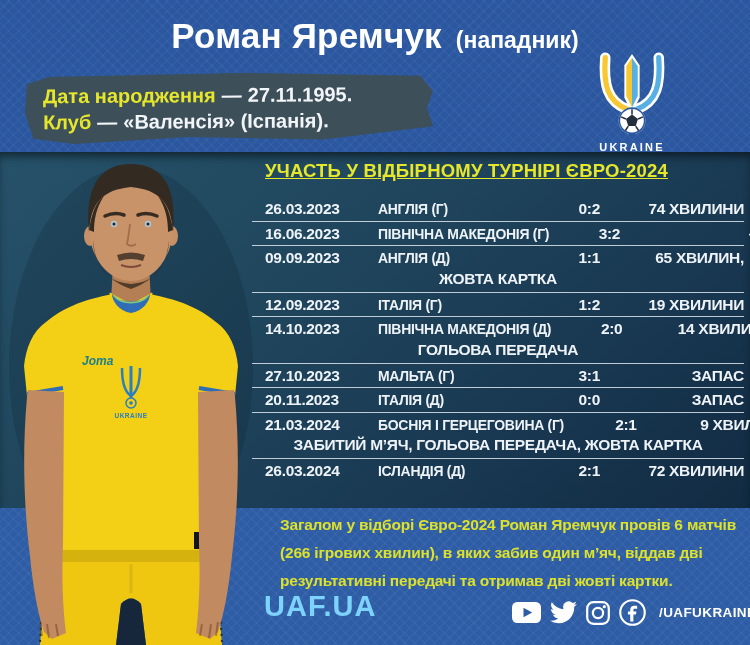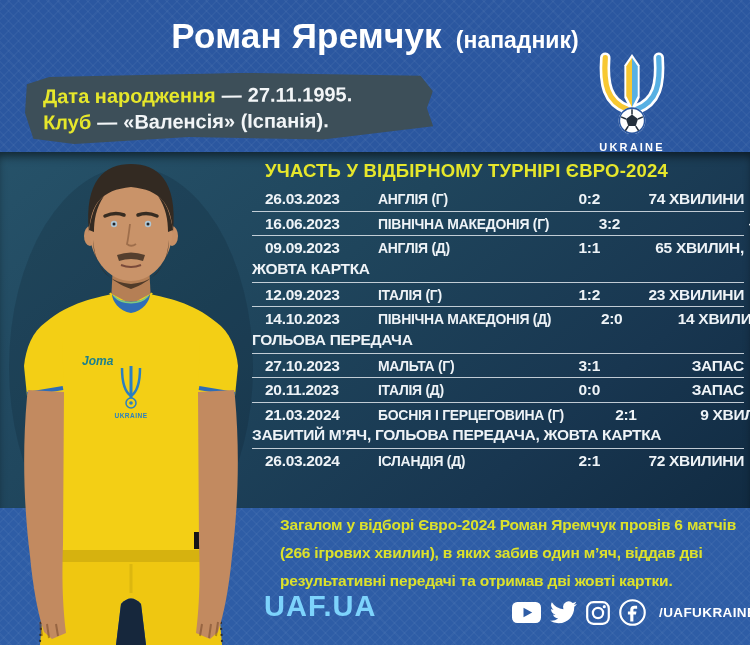--- a/index.html
+++ b/index.html
@@ -19,29 +19,29 @@
   .subtitle{font-size:23px;font-weight:600;margin-left:14px;}
   .badge{position:absolute;left:25px;top:73px;width:408px;height:70px;background:#3d4f59;
       clip-path:polygon(0.5% 14%,6% 4%,55% 0%,97% 6%,100% 28%,98.5% 52%,100% 78%,73% 96%,40% 91%,12% 100%,2% 92%,0% 55%);
       padding:9px 0 0 18px;box-sizing:border-box;transform:rotate(-.4deg);}
   .badge-line{font-size:20px;font-weight:bold;line-height:26px;color:#f2f5f7;white-space:nowrap;}
   .badge-label{color:#e6e72b;}
   .badge-dash{padding:0 6px;}
   .fa-logo{position:absolute;left:578px;top:52px;width:108px;text-align:center;}
   .fa-label{color:#fff;font-weight:bold;font-size:11px;letter-spacing:2.2px;margin-top:1px;}
   .table{position:absolute;left:252px;top:160px;width:492px;color:#eef3f7;}
-  .table-title{color:#e6e72b;font-size:18.5px;font-weight:bold;padding-left:13px;margin-bottom:5px;letter-spacing:.2px;white-space:nowrap;}
+  .table-title{color:#e6e72b;font-size:18.5px;font-weight:bold;padding-left:13px;margin-bottom:15px;letter-spacing:.2px;white-space:nowrap;text-decoration:underline;}
   .trow{border-top:1px solid rgba(235,240,245,.8);}
   .trow.first{border-top:none;}
   .tline{display:flex;align-items:flex-end;font-size:15.5px;font-weight:bold;letter-spacing:-.3px;padding:3px 0 2.5px;}
   .c-date{flex:0 0 126px;padding-left:13px;box-sizing:border-box;white-space:nowrap;}
   .c-opp{flex:1;white-space:nowrap;transform:scaleX(.9);transform-origin:left center;}
   .c-score{flex:0 0 52px;text-align:right;white-space:nowrap;}
   .c-min{flex:0 0 144px;text-align:right;white-space:nowrap;}
-  .textra{text-align:left;font-size:15.5px;font-weight:bold;letter-spacing:-.3px;padding:0 0 4px;white-space:nowrap;}
+  .textra{text-align:center;font-size:15.5px;font-weight:bold;letter-spacing:-.3px;padding:0 0 4px;white-space:nowrap;}
   .summary{position:absolute;left:280px;top:511px;width:482px;color:#dce12b;
       font-size:15.5px;font-weight:bold;line-height:28px;letter-spacing:-.2px;}
   .summary div{white-space:nowrap;}
   .uaf{position:absolute;left:264px;top:590px;color:#7dd3fc;font-size:29px;font-weight:bold;letter-spacing:1px;}
   .socials{position:absolute;left:512px;top:599px;display:flex;align-items:center;gap:9px;color:#fff;}
   .sicon{display:inline-flex;align-items:center;}
   .social-handle{font-size:13.5px;font-weight:bold;letter-spacing:.4px;margin-left:4px;white-space:nowrap;}
   .player{position:absolute;left:0;top:152px;width:258px;height:493px;}
 </style>
 </head>
@@ -171,21 +171,21 @@
         <span class="c-score">1:1</span>
         <span class="c-min">65 ХВИЛИН,</span>
       </div>
       <div class="textra">ЖОВТА КАРТКА</div>
     </div>
     <div class="trow">
       <div class="tline">
         <span class="c-date">12.09.2023</span>
         <span class="c-opp">ІТАЛІЯ (Г)</span>
         <span class="c-score">1:2</span>
-        <span class="c-min">23 ХВИЛИНИ</span>
+        <span class="c-min">19 ХВИЛИНИ</span>
       </div>
     </div>
     <div class="trow">
       <div class="tline">
         <span class="c-date">14.10.2023</span>
         <span class="c-opp">ПІВНІЧНА МАКЕДОНІЯ (Д)</span>
         <span class="c-score">2:0</span>
         <span class="c-min">14 ХВИЛИН,</span>
       </div>
       <div class="textra">ГОЛЬОВА ПЕРЕДАЧА</div>

